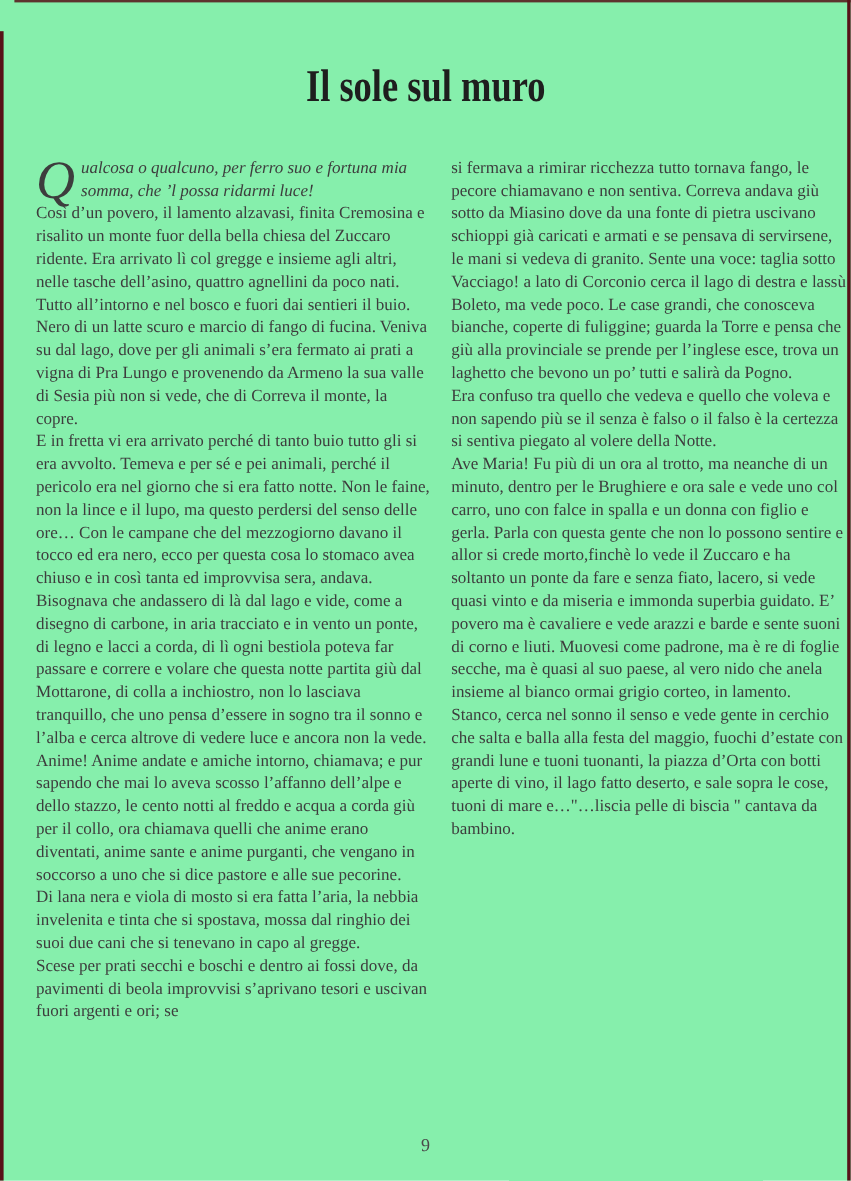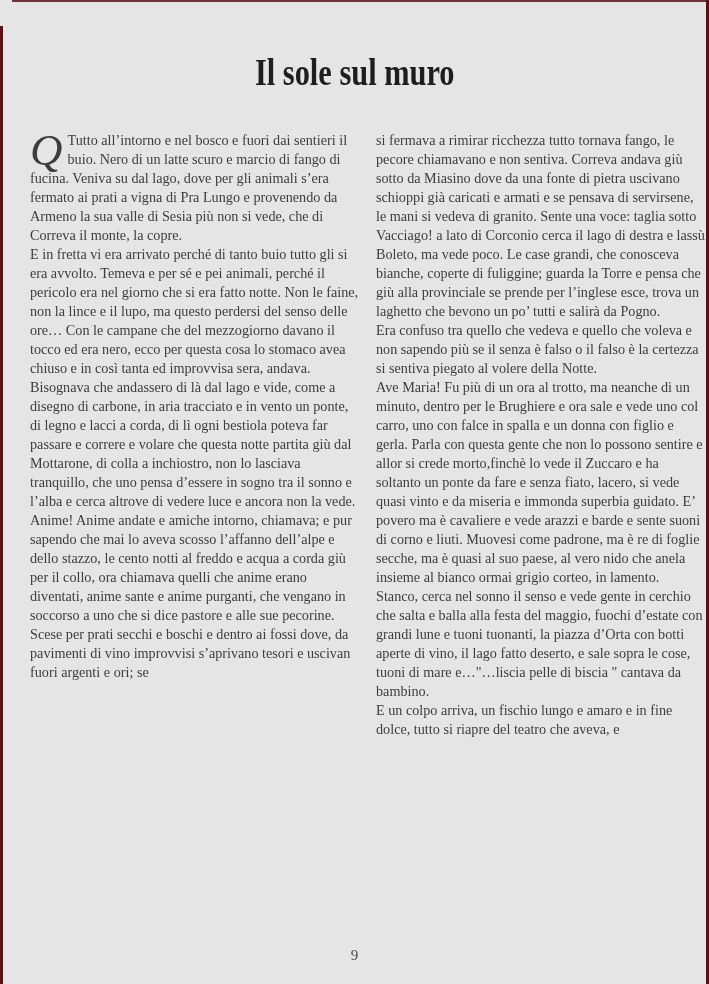--- a/index.html
+++ b/index.html
@@ -5,21 +5,21 @@
   html, body { margin: 0; padding: 0; }
   body {
     width: 709px; height: 984px;
     background: #ffffff;
     font-family: "Liberation Serif", serif;
     overflow: hidden;
   }
   .page {
     position: relative;
     width: 709px; height: 984px;
-    background: #e5e5e5;
+    background: #86efac;
   }
   
   .edge-left {
     position: absolute; left: 0; top: 26px; bottom: 0; width: 3px;
     background: var(--color-edge, #571218);
   }
   .edge-right {
     position: absolute; right: 0; top: 0; bottom: 0; width: 3px;
     background: var(--color-edge, #571218);
   }
@@ -81,33 +81,34 @@
   <div class="edge-left"></div>
   <div class="edge-right"></div>
 
   <div class="title-wrap">
     <span class="title">Il sole sul muro</span>
   </div>
 
   <div class="columns">
 
     <div class="col">
-      <p class="opening"><span class="dropcap">Q</span></p>
+      <p class="opening"><span class="dropcap">Q</span><span>ualcosa o qualcuno, per ferro suo e fortuna mia somma, che ’l possa ridarmi luce!</span></p>
+      <p>Così d’un povero, il lamento alzavasi, finita Cremosina e risalito un monte fuor della bella chiesa del Zuccaro ridente. Era arrivato lì col gregge e insieme agli altri, nelle tasche dell’asino, quattro agnellini da poco nati.</p>
       <p>Tutto all’intorno e nel bosco e fuori dai sentieri il buio. Nero di un latte scuro e marcio di fango di fucina. Veniva su dal lago, dove per gli animali s’era fermato ai prati a vigna di Pra Lungo e provenendo da Armeno la sua valle di Sesia più non si vede, che di Correva il monte, la copre.</p>
       <p>E in fretta vi era arrivato perché di tanto buio tutto gli si era avvolto. Temeva e per sé e pei animali, perché il pericolo era nel giorno che si era fatto notte. Non le faine, non la lince e il lupo, ma questo perdersi del senso delle ore… Con le campane che del mezzogiorno davano il tocco ed era nero, ecco per questa cosa lo stomaco avea chiuso e in così tanta ed improvvisa sera, andava.</p>
       <p>Bisognava che andassero di là dal lago e vide, come a disegno di carbone, in aria tracciato e in vento un ponte, di legno e lacci a corda, di lì ogni bestiola poteva far passare e correre e volare che questa notte partita giù dal Mottarone, di colla a inchiostro, non lo lasciava tranquillo, che uno pensa d’essere in sogno tra il sonno e l’alba e cerca altrove di vedere luce e ancora non la vede.</p>
       <p>Anime! Anime andate e amiche intorno, chiamava; e pur sapendo che mai lo aveva scosso l’affanno dell’alpe e dello stazzo, le cento notti al freddo e acqua a corda giù per il collo, ora chiamava quelli che anime erano diventati, anime sante e anime purganti, che vengano in soccorso a uno che si dice pastore e alle sue pecorine.</p>
-      <p>Scese per prati secchi e boschi e dentro ai fossi dove, da pavimenti di vino improvvisi s’aprivano tesori e uscivan fuori argenti e ori; se</p>
+      <p>Di lana nera e viola di mosto si era fatta l’aria, la nebbia invelenita e tinta che si spostava, mossa dal ringhio dei suoi due cani che si tenevano in capo al gregge.</p>
+      <p>Scese per prati secchi e boschi e dentro ai fossi dove, da pavimenti di beola improvvisi s’aprivano tesori e uscivan fuori argenti e ori; se</p>
     </div>
 
     <div class="col">
       <p>si fermava a rimirar ricchezza tutto tornava fango, le pecore chiamavano e non sentiva. Correva andava giù sotto da Miasino dove da una fonte di pietra uscivano schioppi già caricati e armati e se pensava di servirsene, le mani si vedeva di granito. Sente una voce: taglia sotto Vacciago! a lato di Corconio cerca il lago di destra e lassù Boleto, ma vede poco. Le case grandi, che conosceva bianche, coperte di fuliggine; guarda la Torre e pensa che giù alla provinciale se prende per l’inglese esce, trova un laghetto che bevono un po’ tutti e salirà da Pogno.</p>
       <p>Era confuso tra quello che vedeva e quello che voleva e non sapendo più se il senza è falso o il falso è la certezza si sentiva piegato al volere della Notte.</p>
       <p>Ave Maria! Fu più di un ora al trotto, ma neanche di un minuto, dentro per le Brughiere e ora sale e vede uno col carro, uno con falce in spalla e un donna con figlio e gerla. Parla con questa gente che non lo possono sentire e allor si crede morto,finchè lo vede il Zuccaro e ha soltanto un ponte da fare e senza fiato, lacero, si vede quasi vinto e da miseria e immonda superbia guidato. E’ povero ma è cavaliere e vede arazzi e barde e sente suoni di corno e liuti. Muovesi come padrone, ma è re di foglie secche, ma è quasi al suo paese, al vero nido che anela insieme al bianco ormai grigio corteo, in lamento.</p>
       <p>Stanco, cerca nel sonno il senso e vede gente in cerchio che salta e balla alla festa del maggio, fuochi d’estate con grandi lune e tuoni tuonanti, la piazza d’Orta con botti aperte di vino, il lago fatto deserto, e sale sopra le cose, tuoni di mare e…"…liscia pelle di biscia " cantava da bambino.</p>
-      <p>E un colpo arriva, un fischio lungo e amaro e in fine dolce, tutto si riapre del teatro che aveva, e</p>
     </div>
 
   </div>
 
   <div class="pagenum">9</div>
 
 </div>
 
 </body></html>

